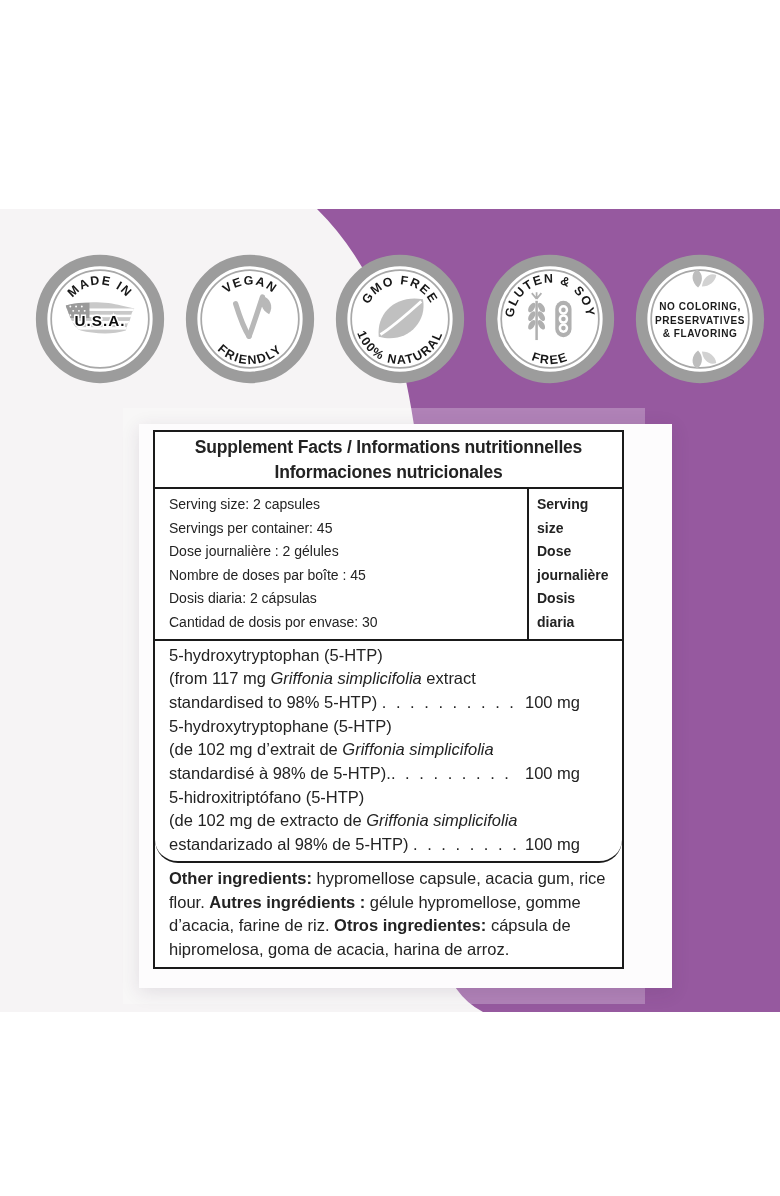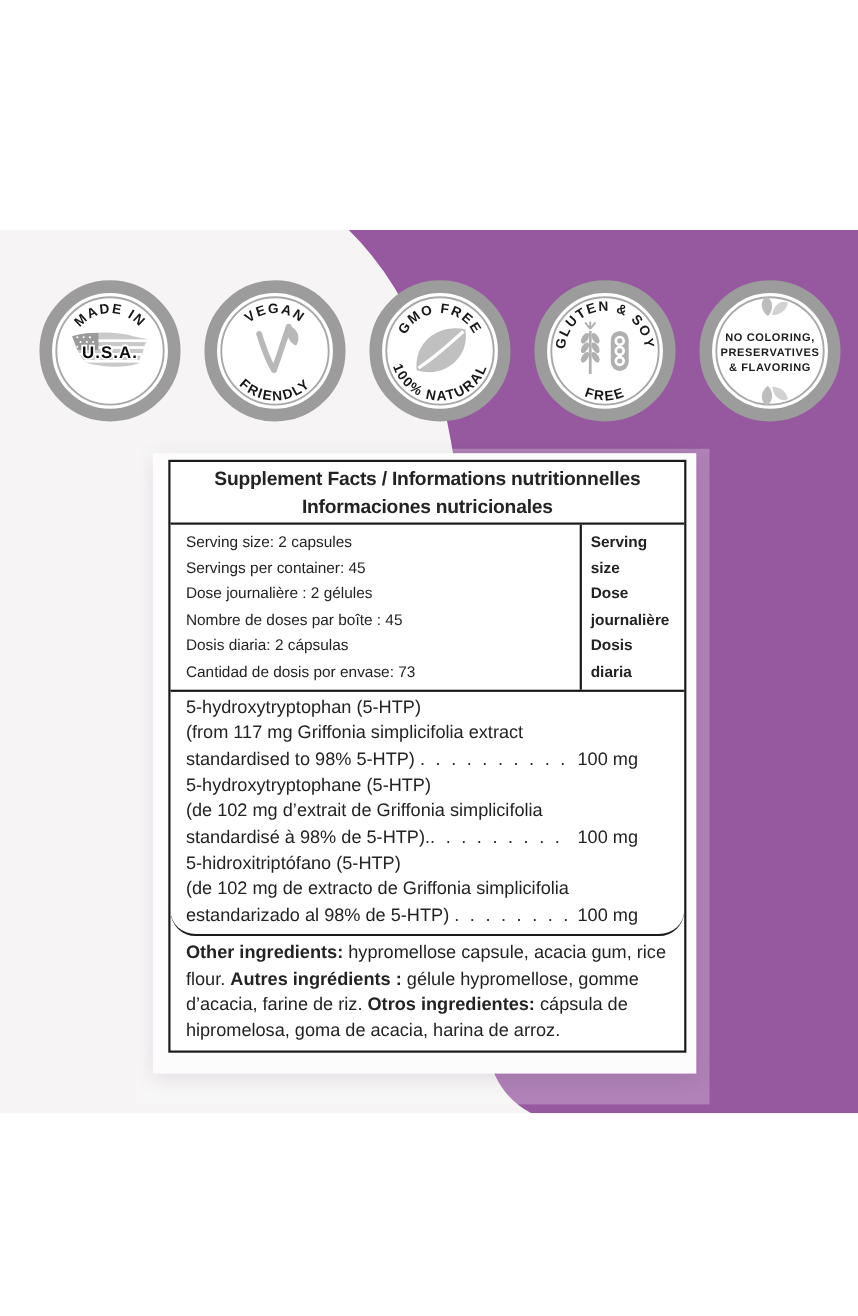--- a/index.html
+++ b/index.html
@@ -13,33 +13,33 @@
   .badge-1{left:33px;} .badge-2{left:183px;} .badge-3{left:333px;}
   .badge-4{left:483px;} .badge-5{left:633px;}
   .badge svg{display:block;width:134px;height:134px;}
   .arc-text{font-weight:bold;font-size:13px;letter-spacing:1.6px;fill:#171717;
             font-family:"Liberation Sans",sans-serif;}
   .badge5-line{font-weight:bold;font-size:10.5px;letter-spacing:0.6px;fill:#1c1c1c;
                text-anchor:middle;font-family:"Liberation Sans",sans-serif;}
   .usa-text{font-weight:bold;font-size:16px;letter-spacing:1px;fill:#0d0d0d;
             stroke:#ffffff;stroke-width:3px;paint-order:stroke;text-anchor:middle;
             font-family:"Liberation Sans",sans-serif;}
-  .card{position:absolute;left:139px;top:203px;width:494px;height:564px;background:#fdfcfd;
-        box-shadow:0 4px 18px rgba(60,30,70,0.12);}
+  .card{position:absolute;left:139px;top:215px;width:494px;height:564px;background:#fdfcfd;
+        box-shadow:0 4px 18px rgba(60,30,70,0.12);padding-left:39px;}
   .facts-table{position:absolute;left:14px;top:6px;width:467px;border:2px solid #1a1a1a;
                color:#232323;background:#ffffff;}
   .facts-header{border-bottom:2px solid #1a1a1a;text-align:center;font-weight:bold;
                 font-size:17.5px;line-height:25px;padding:3px 2px 2px 2px;letter-spacing:-0.2px;}
   .serving-row{display:flex;border-bottom:2px solid #1a1a1a;font-size:14px;line-height:23.6px;}
   .serving-left{width:352px;border-right:2px solid #1a1a1a;padding:4px 6px 4px 14px;}
   .serving-right{flex:1;padding:4px 4px 4px 8px;font-weight:bold;}
   .ingredients-row{border-bottom:2px solid #1a1a1a;font-size:16.5px;line-height:23.7px;
                    padding:3px 42px 4px 14px;border-radius:23px;}
   .ing-line{display:flex;white-space:pre;min-width:0;}
-  .ing-line .it{}
+  .ing-line .it{font-style:italic;}
   .ing-line .leader{flex:1 1 auto;min-width:0;overflow:hidden;white-space:nowrap;
                     letter-spacing:2.5px;}
   .ing-line .amount{flex:0 0 auto;padding-left:9px;}
   .other-row{font-size:16.5px;line-height:23.7px;padding:4px 10px 5px 14px;}
   .other-row .b{font-weight:bold;}
 </style>
 </head>
 <body>
 
 <div class="canvas">
@@ -189,21 +189,21 @@
           <div>Informaciones nutricionales</div>
         </div>
 
         <div class="serving-row">
           <div class="serving-left">
             <div>Serving size: 2 capsules</div>
             <div>Servings per container: 45</div>
             <div>Dose journalière : 2 gélules</div>
             <div>Nombre de doses par boîte : 45</div>
             <div>Dosis diaria: 2 cápsulas</div>
-            <div>Cantidad de dosis por envase: 73</div>
+            <div>Cantidad de dosis por envase: 30</div>
           </div>
           <div class="serving-right">
             <div>Serving</div>
             <div>size</div>
             <div>Dose</div>
             <div>journalière</div>
             <div>Dosis</div>
             <div>diaria</div>
           </div>
         </div>

